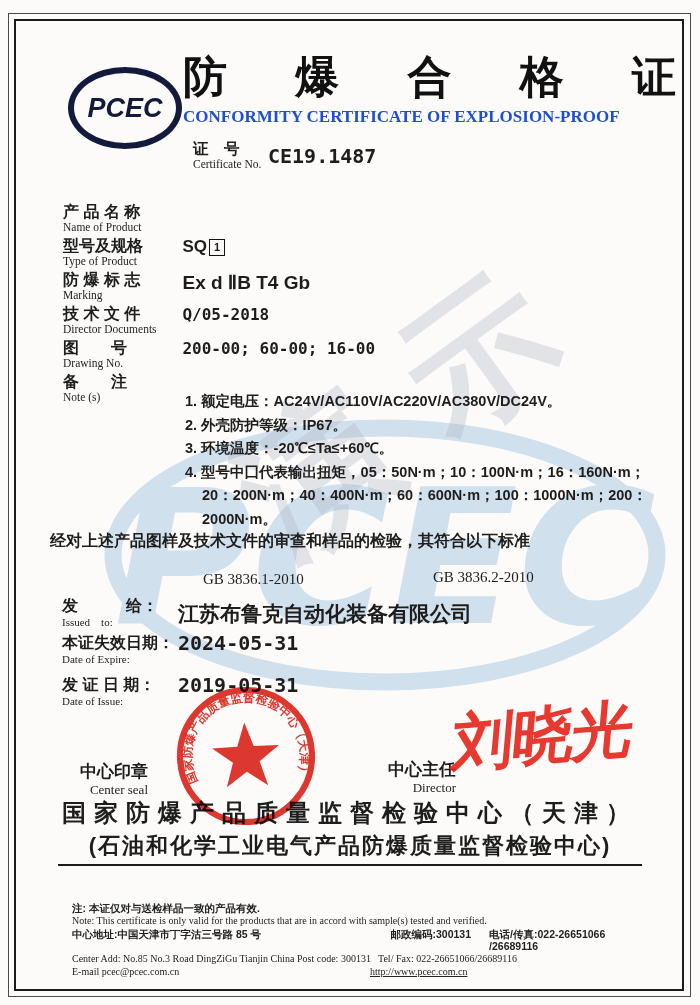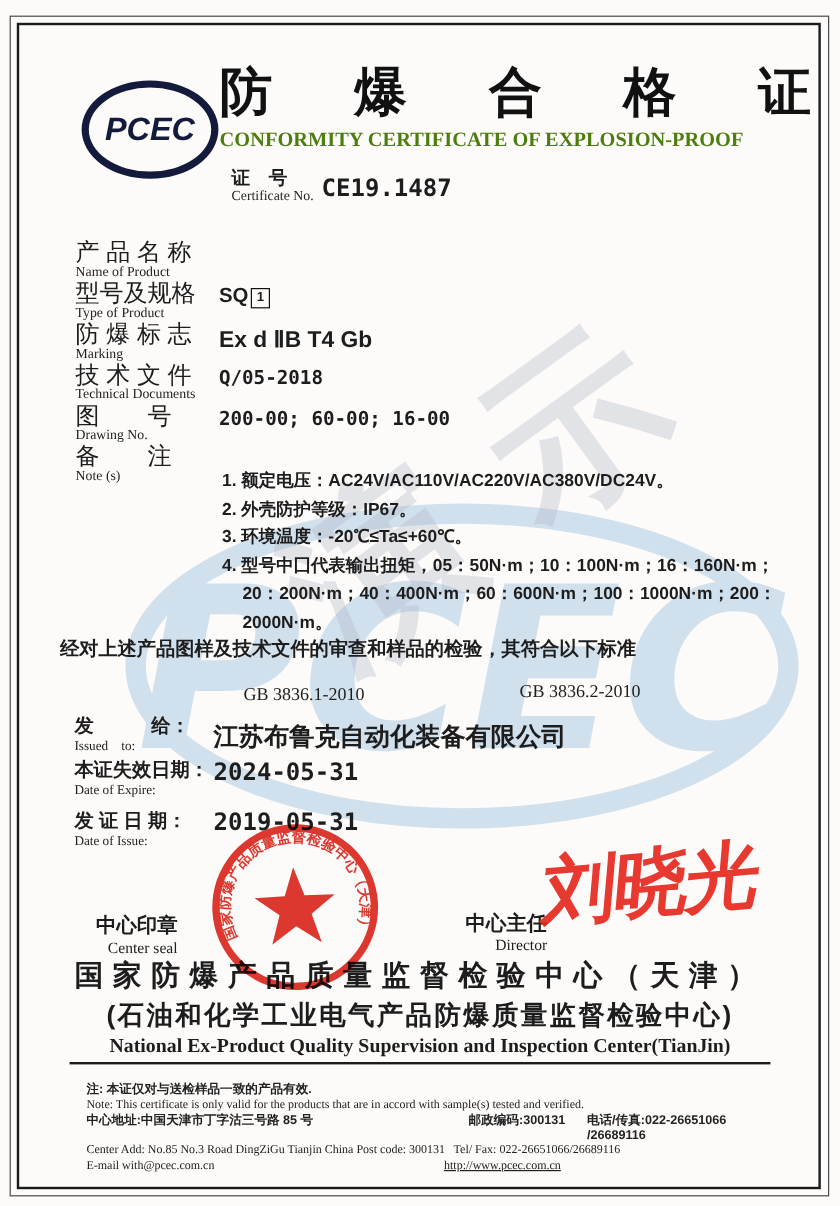--- a/index.html
+++ b/index.html
@@ -32,31 +32,31 @@
 
   
   .logo{
     position:absolute;left:68px;top:67px;width:102px;height:70px;
     border:6px solid #141a3c;border-radius:50%;
     display:flex;align-items:center;justify-content:center;
     background:#fcfbf9;
   }
   .logo span{font-style:italic;font-weight:bold;font-size:27px;color:#141a3c;letter-spacing:0px;}
   .title-zh{position:absolute;left:183px;top:48px;font-size:44px;font-weight:bold;letter-spacing:28px;white-space:nowrap;color:#111;}
-  .title-en{position:absolute;left:183px;top:107px;font-family:"Liberation Serif",serif;font-weight:bold;font-size:17px;white-space:nowrap;color:#4d7c0f;}
+  .title-en{position:absolute;left:183px;top:107px;font-family:"Liberation Serif",serif;font-weight:bold;font-size:17px;white-space:nowrap;color:#1d4ed8;}
   .certno-label{position:absolute;left:193px;top:140px;}
   .zh-lab{font-weight:bold;font-size:15.5px;white-space:pre;line-height:18px;}
   .en-lab{font-family:"Liberation Serif",serif;font-size:11.5px;line-height:13px;white-space:pre;}
   .certno-value{position:absolute;left:268px;top:144px;font-family:"DejaVu Sans Mono",monospace;font-size:20px;font-weight:bold;text-align:center;}
 
   
   .fields{position:absolute;left:63px;top:202px;width:600px;}
   .field-row{height:34px;}
   .f-label{display:inline-block;width:115px;vertical-align:top;}
-  .f-zh{font-weight:normal;font-size:20px;line-height:19px;white-space:pre;}
+  .f-zh{font-weight:bold;font-size:16px;line-height:19px;white-space:pre;}
   .f-en{font-family:"Liberation Serif",serif;font-size:11.5px;line-height:13px;white-space:pre;}
   .f-value{display:inline-block;vertical-align:top;font-size:17px;font-weight:bold;padding-top:1px;white-space:nowrap;}
   .v-mono{font-family:"DejaVu Sans Mono",monospace;font-weight:bold;font-size:16px;}
   .v-marking{font-size:19px;letter-spacing:0px;}
   .sq-box{display:inline-block;width:14px;height:15px;border:1.8px solid #111;font-size:11px;line-height:14px;text-align:center;vertical-align:1px;margin-left:2px;font-weight:bold;}
 
   .notes{position:absolute;left:185px;top:390px;width:478px;font-size:14.5px;line-height:23.5px;font-weight:bold;}
   .note-item{padding-left:17px;text-indent:-17px;}
 
   
@@ -149,21 +149,21 @@
     <div class="field-row">
       <span class="f-label">
         <span class="f-zh" style="display:block">防 爆 标 志</span>
         <span class="f-en" style="display:block">Marking</span>
       </span>
       <span class="f-value v-marking">Ex d ⅡB T4 Gb</span>
     </div>
     <div class="field-row">
       <span class="f-label">
         <span class="f-zh" style="display:block">技 术 文 件</span>
-        <span class="f-en" style="display:block">Technical Documents</span>
+        <span class="f-en" style="display:block">Director Documents</span>
       </span>
       <span class="f-value v-mono">Q/05-2018</span>
     </div>
     <div class="field-row">
       <span class="f-label">
         <span class="f-zh" style="display:block">图　　号</span>
         <span class="f-en" style="display:block">Drawing No.</span>
       </span>
       <span class="f-value v-mono">200-00; 60-00; 16-00</span>
     </div>
@@ -209,38 +209,37 @@
     <div class="auth-en">Center seal</div>
   </div>
   <div class="dir-label">
     <div class="auth-zh">中心主任</div>
     <div class="auth-en">Director</div>
   </div>
 
   <div class="org">
     <div class="org-zh1">国家防爆产品质量监督检验中心（天津）</div>
     <div class="org-zh2">(石油和化学工业电气产品防爆质量监督检验中心)</div>
-    <div class="org-en">National Ex-Product Quality Supervision and Inspection Center(TianJin)</div>
     <div class="org-rule"></div>
   </div>
 
   <div class="fineprint">
     <div class="fp-zh">注: 本证仅对与送检样品一致的产品有效.</div>
     <div class="fp-en">Note: This certificate is only valid for the products that are in accord with sample(s) tested and verified.</div>
     <div class="fp-row">
       <span class="c1-3 fp-zh">中心地址:中国天津市丁字沽三号路 85 号</span>
       <span class="c2-3 fp-zh">邮政编码:300131</span>
       <span class="fp-zh">电话/传真:022-26651066 /26689116</span>
     </div>
     <div class="fp-row fp-en">
       <span class="c1-4">Center Add: No.85 No.3 Road DingZiGu Tianjin China Post code: 300131</span>
       <span>Tel/ Fax: 022-26651066/26689116</span>
     </div>
     <div class="fp-row fp-en">
-      <span class="c1-5">E-mail with@pcec.com.cn</span>
+      <span class="c1-5">E-mail pcec@pcec.com.cn</span>
       <span class="u">http://www.pcec.com.cn</span>
     </div>
   </div>
 
 </div>
 
 <svg class="seal" viewBox="0 0 200 200">
   <circle cx="100" cy="100" r="75" fill="none" stroke="#dd2a20" stroke-width="7"></circle>
   <polygon points="100,62 109.4,89.1 138,89.6 115.2,106.9 123.5,134.4 100,118 76.5,134.4 84.8,106.9 62,89.6 90.6,89.1" fill="#dd2a20"></polygon>
   <path id="sealArc" d="M 43.8,126.2 A 62,62 0 1 1 156.2,126.2" fill="none"></path>

